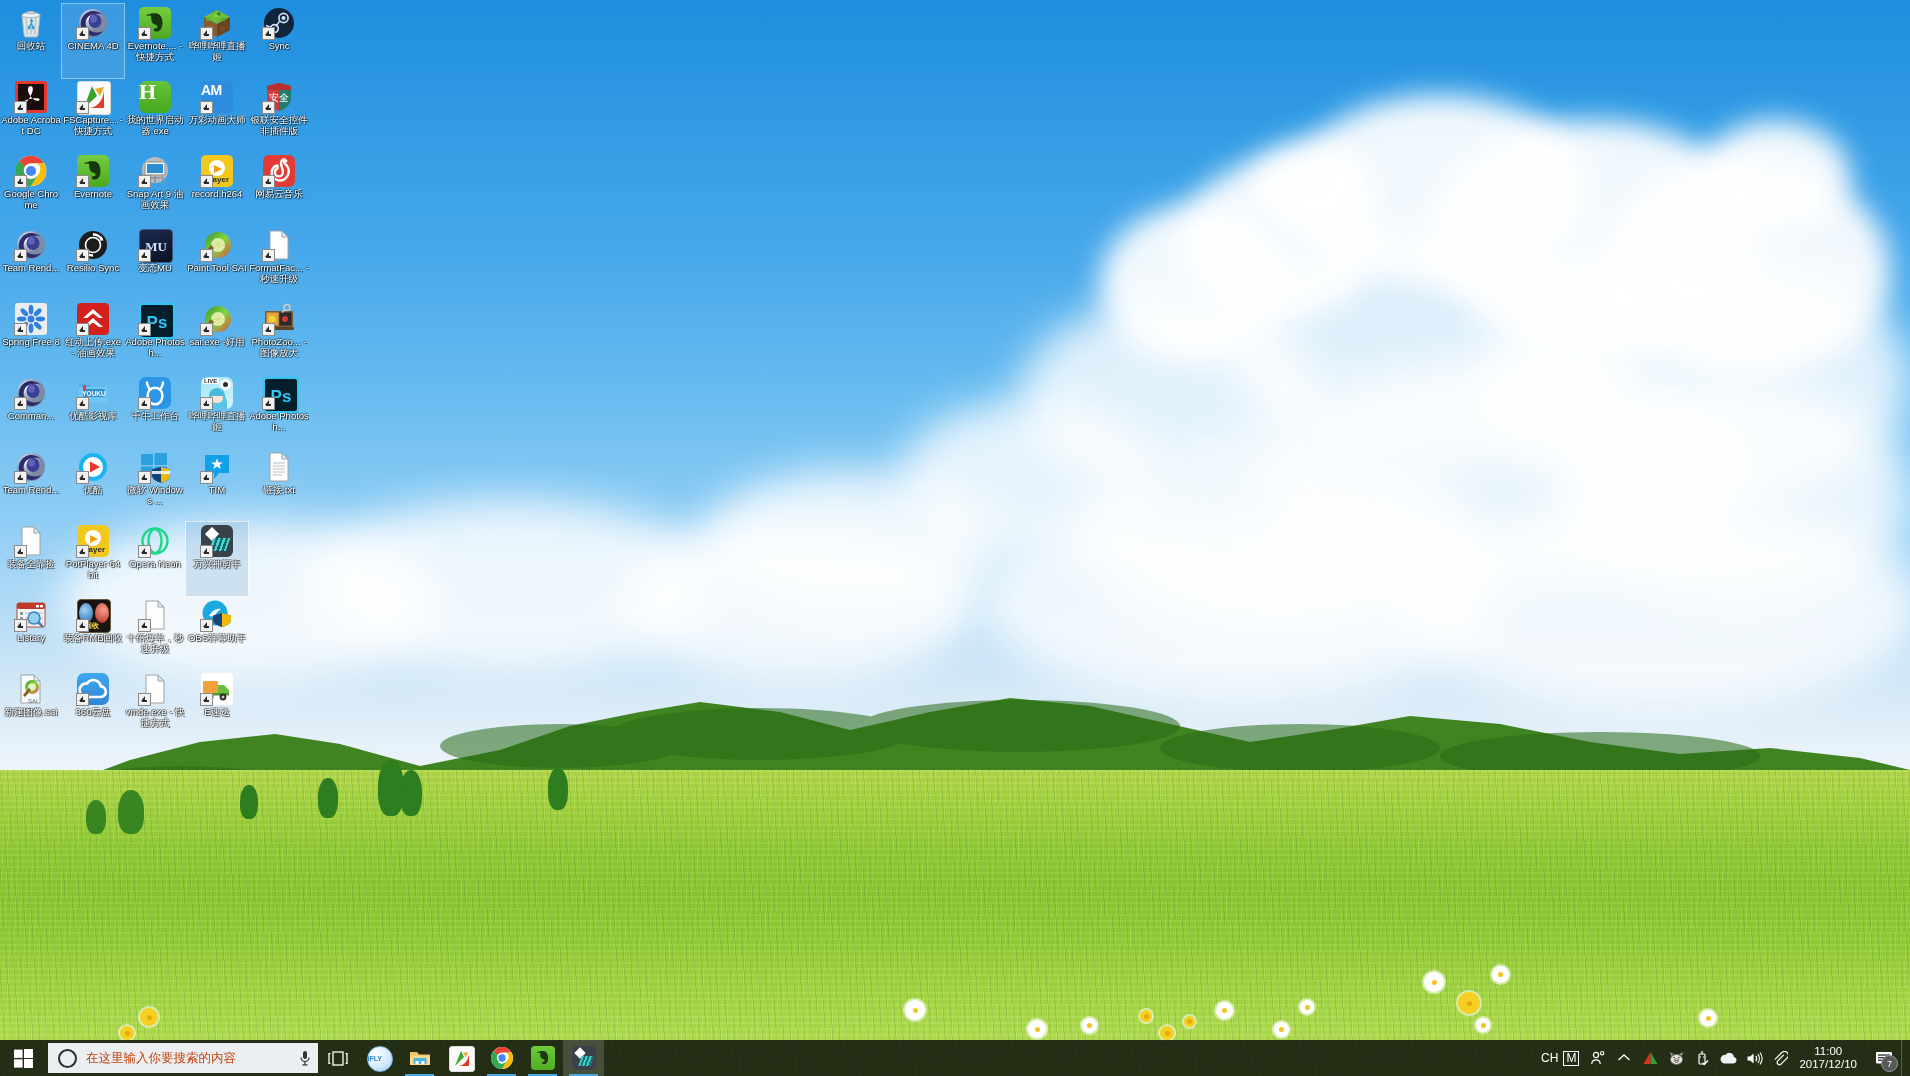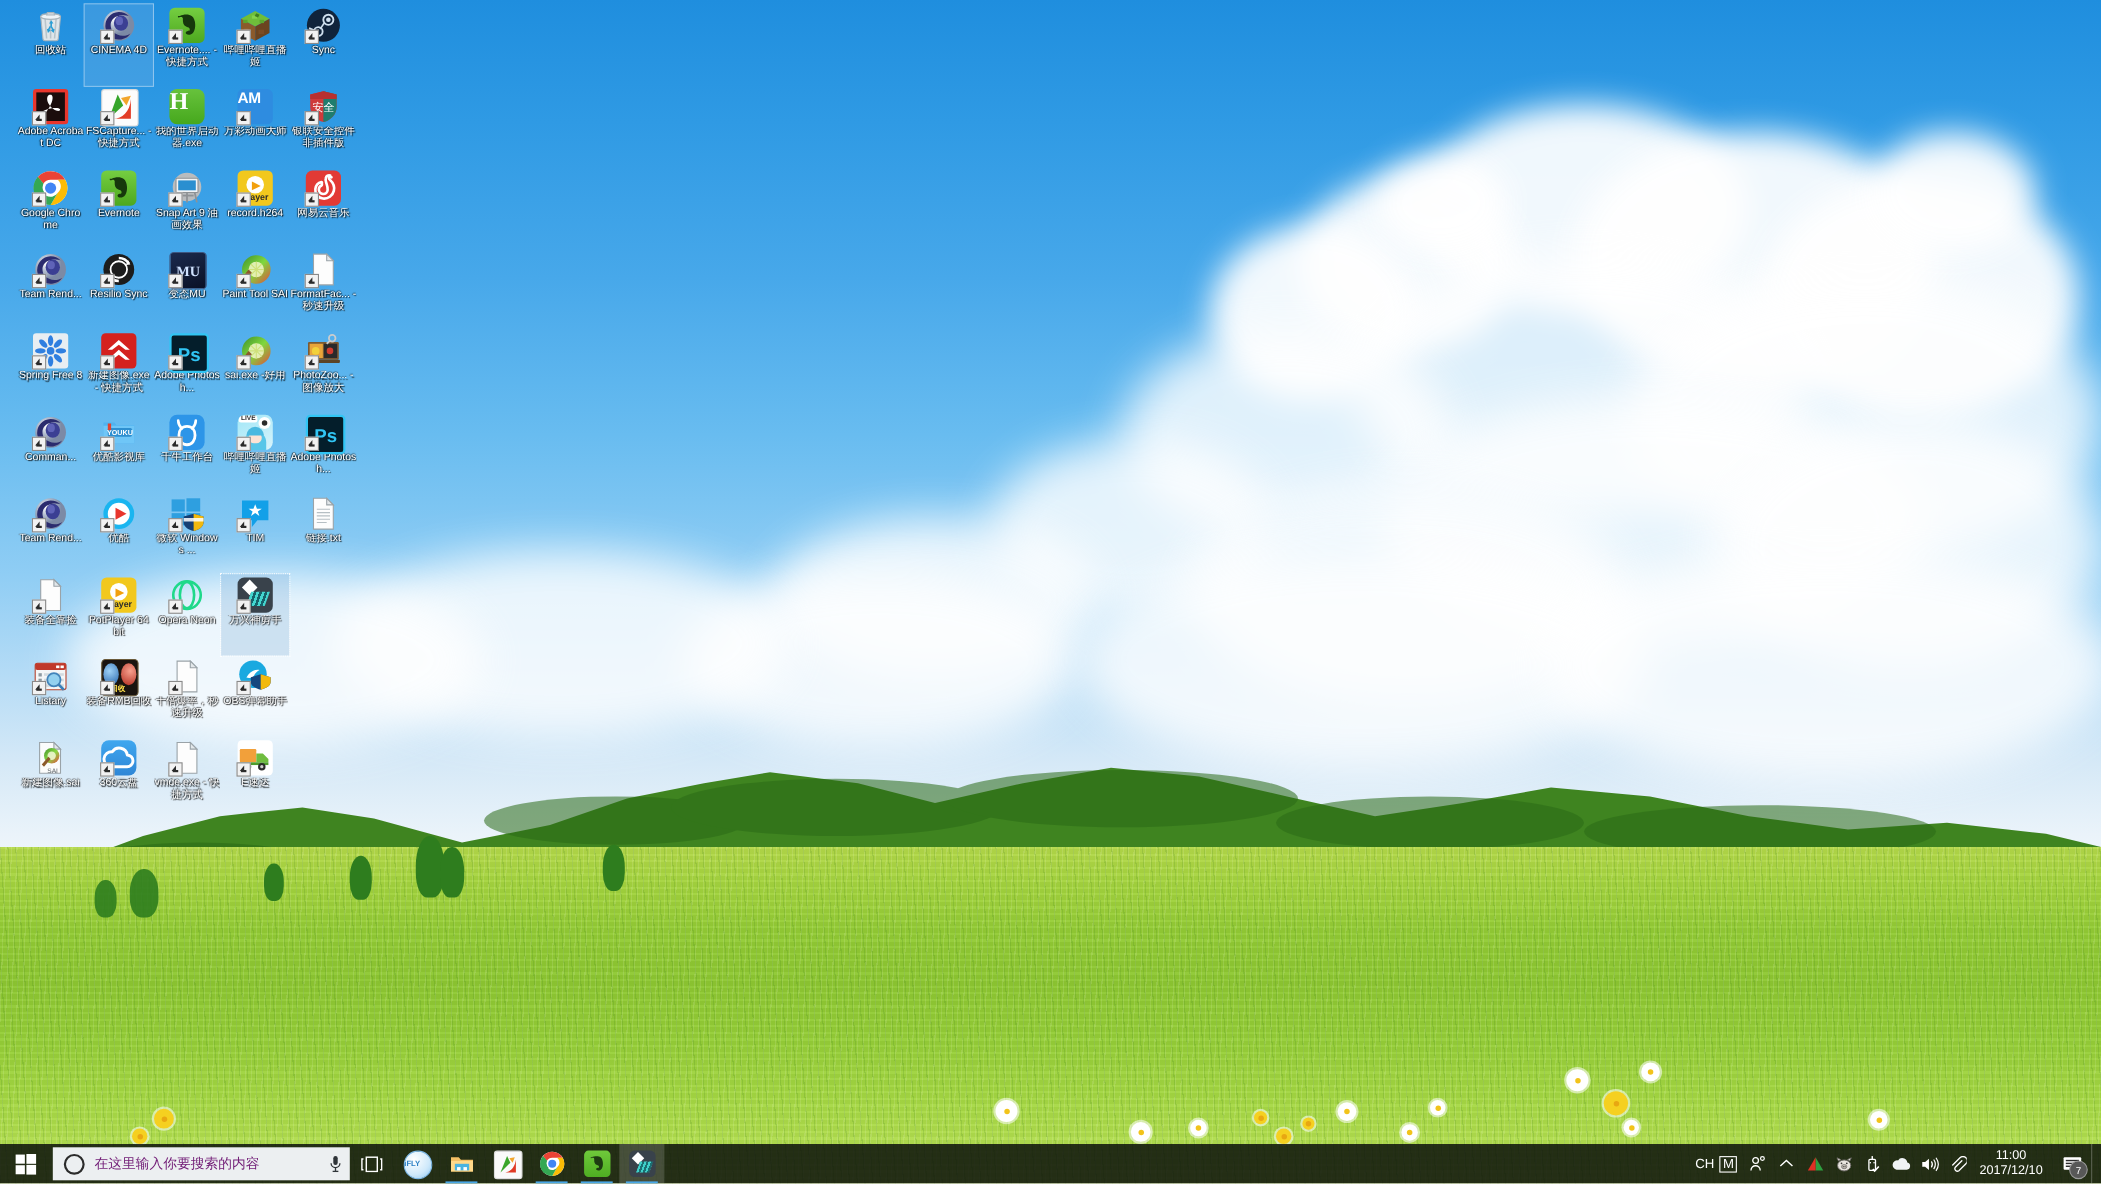--- a/index.html
+++ b/index.html
@@ -58,21 +58,21 @@
     opacity:.85;
   }
   .tree{position:absolute;background:#2e7d1e;border-radius:48% 48% 40% 40%;}
   .flower{position:absolute;border-radius:50%;background:#fff;box-shadow:0 0 0 2px rgba(255,255,255,.55);}
   .flower i{position:absolute;left:50%;top:50%;width:5px;height:5px;margin:-2.5px 0 0 -2.5px;border-radius:50%;background:#f2c31a;}
   .flower.y{background:#f5d020;}
   .flower.y i{background:#e8a712;}
 
   
   #icon-grid{
-    position:absolute;left:15px;top:0;
+    position:absolute;left:0;top:0;
     display:grid;
     grid-template-columns:repeat(5,62px);
     grid-auto-rows:74px;
     column-gap:0;row-gap:0;
     padding:4px 0 0 0;
   }
   .dicon{
     position:relative;width:62px;height:74px;
     display:flex;flex-direction:column;align-items:center;
     padding-top:3px;box-sizing:border-box;cursor:default;
@@ -112,21 +112,21 @@
     display:flex;align-items:center;
   }
   #start-btn{width:46px;height:36px;display:flex;align-items:center;justify-content:center;}
   #search-box{
     width:270px;height:30px;margin-left:2px;background:#eceff1;
     display:flex;align-items:center;border:none;
   }
   #search-box .circ{
     width:15px;height:15px;border:2px solid #2b2b2b;border-radius:50%;margin:0 9px 0 10px;flex:0 0 15px;
   }
-  #search-text{flex:1;color:#701a75;font-size:12.5px;white-space:nowrap;overflow:hidden;}
+  #search-text{flex:1;color:#c2410c;font-size:12.5px;white-space:nowrap;overflow:hidden;}
   #mic{width:26px;display:flex;align-items:center;justify-content:center;}
   .tb-btn{
     width:40px;height:36px;display:flex;align-items:center;justify-content:center;position:relative;
   }
   .tb-app{width:41px;height:36px;display:flex;align-items:center;justify-content:center;position:relative;}
   .tb-app .ic{width:24px;height:24px;flex:0 0 24px;}
   .tb-app .ic svg,.tb-app .ic .box{width:24px;height:24px;}
   .tb-app.open:after{
     content:"";position:absolute;left:6px;right:6px;bottom:0;height:2px;background:#4aa8e8;
   }
@@ -561,21 +561,21 @@
       <div class="dicon">
         <div class="ic">
           <div class="box" style="width:32px;height:32px;background:#d4211e;">
       <svg width="32" height="32" viewBox="0 0 32 32">
       <path d="M16 6 L26 15 L22 15 L16 10.5 L10 15 L6 15z" fill="#fff"></path>
       <path d="M16 15 L26 24 L22 24 L16 19.5 L10 24 L6 24z" fill="#fff"></path>
             </svg>
           </div>
           <span class="shortcut"></span>
         </div>
-        <div class="dlabel">新建图像.exe - 快捷方式</div>
+        <div class="dlabel">红动上传.exe - 油画效果</div>
       </div>
       <div class="dicon">
         <div class="ic">
           <div class="box" style="width:32px;height:32px;background:#041e2b;border:2px solid #31c5f4;border-radius:4px;">
       <svg width="28" height="28" viewBox="0 0 32 32">
       <text x="16" y="23" font-size="17" fill="#31c5f4" text-anchor="middle" font-family="Liberation Sans,sans-serif" font-weight="bold">Ps</text>
             </svg>
           </div>
           <span class="shortcut"></span>
         </div>

